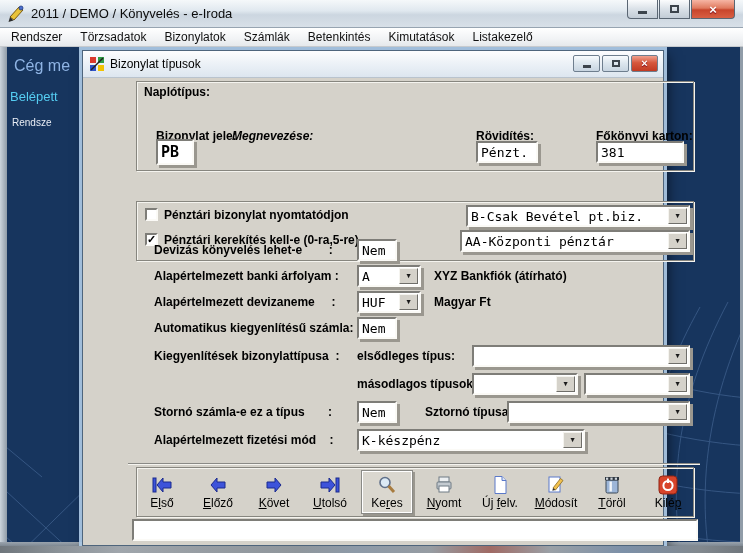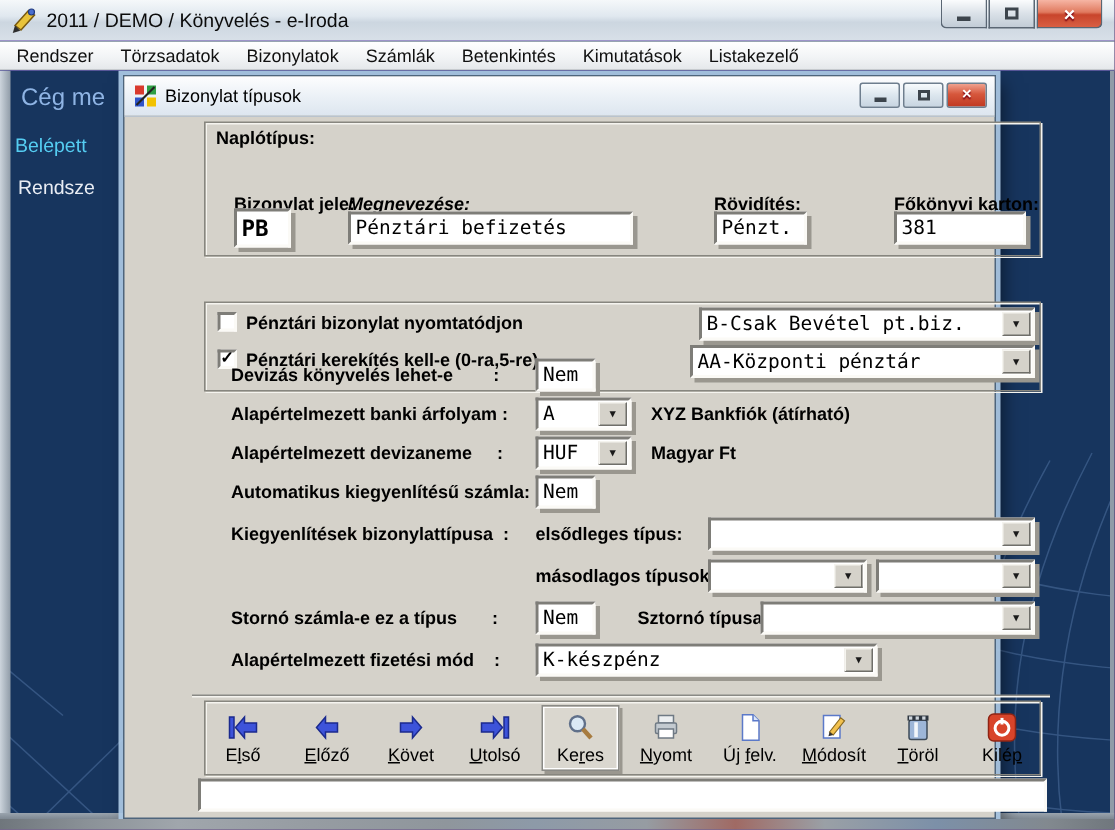--- a/index.html
+++ b/index.html
@@ -39,21 +39,21 @@
   .client { position:relative; height:499px; background:#17355e; overflow:hidden;padding-left:24px; }
   .frame-left  { position:absolute; left:0; top:0; bottom:0; width:7px;
                  background:linear-gradient(90deg,#ccd4dc,#909ca8); }
   .frame-right { position:absolute; right:0; top:0; bottom:0; width:3px; background:#909ca8; }
   .frame-bottom{ position:absolute; left:0; right:0; bottom:0; height:4px;
                  background:linear-gradient(#9aa4ae,#7e8892); }
   .mesh { position:absolute; left:0; top:0; pointer-events:none; }
   .bg-text { position:absolute; white-space:nowrap; }
   .bg-text1 { left:14px; top:10px; font-size:16px; color:#8fb4e4; }
   .bg-text2 { left:10px; top:42px; font-size:13px; color:#55cdf2; }
-  .bg-text3 { left:12px; top:70px; font-size:13px; color:#e9edf4; }
+  .bg-text3 { left:12px; top:70px; font-size:10px; color:#e9edf4; }
 
   .taskbar { height:7px;
     background:linear-gradient(90deg,#6f767c 0%,#8b9298 8%,#a0a6ac 16%,#969ca2 28%,#8f969c 40%,#8d9aa8 48%,#969ca2 58%,#a06a64 66%,#9aa0a6 74%,#7c90a8 84%,#82898f 94%,#70777d 100%); }
 
   
   .dialog {
     position:absolute; left:82px; top:3px; width:580px; height:494px;
     background:#d5d2ca; border:1px solid #4e657c; box-sizing:content-box;
     box-shadow:0 0 0 3px rgba(172,202,230,0.92), 4px 5px 12px rgba(0,0,0,0.55);
   }
@@ -205,23 +205,20 @@
         <span class="blabel" style="left:18px; top:8px;">Naplótípus:</span>
 
         <span class="blabel" style="left:30px;  top:52px;">Bizonylat jele:</span>
         <span class="blabel" style="left:106px; top:52px;font-style:italic;">Megnevezése:</span>
         <span class="blabel" style="left:350px; top:52px;">Rövidítés:</span>
         <span class="blabel" style="left:470px; top:52px;">Főkönyvi karton:</span>
 
         <div class="field" style="left:30px; top:62px; width:38px; height:26px; font-size:15px; font-weight:bold;">
           <span>PB</span>
         </div>
-        <div class="field" style="left:106px; top:64px; width:190px; height:22px;">
-          <span>Pénztári befizetés</span>
-        </div>
         <div class="field" style="left:350px; top:64px; width:62px; height:22px;">
           <span>Pénzt.</span>
         </div>
         <div class="field" style="left:470px; top:64px; width:88px; height:22px;">
           <span>381</span>
         </div>
 
         <div class="frame3d" style="left:10px; top:124px; width:556px; height:58px;"></div>
 
         <div class="checkbox" style="left:19px; top:131px;">

